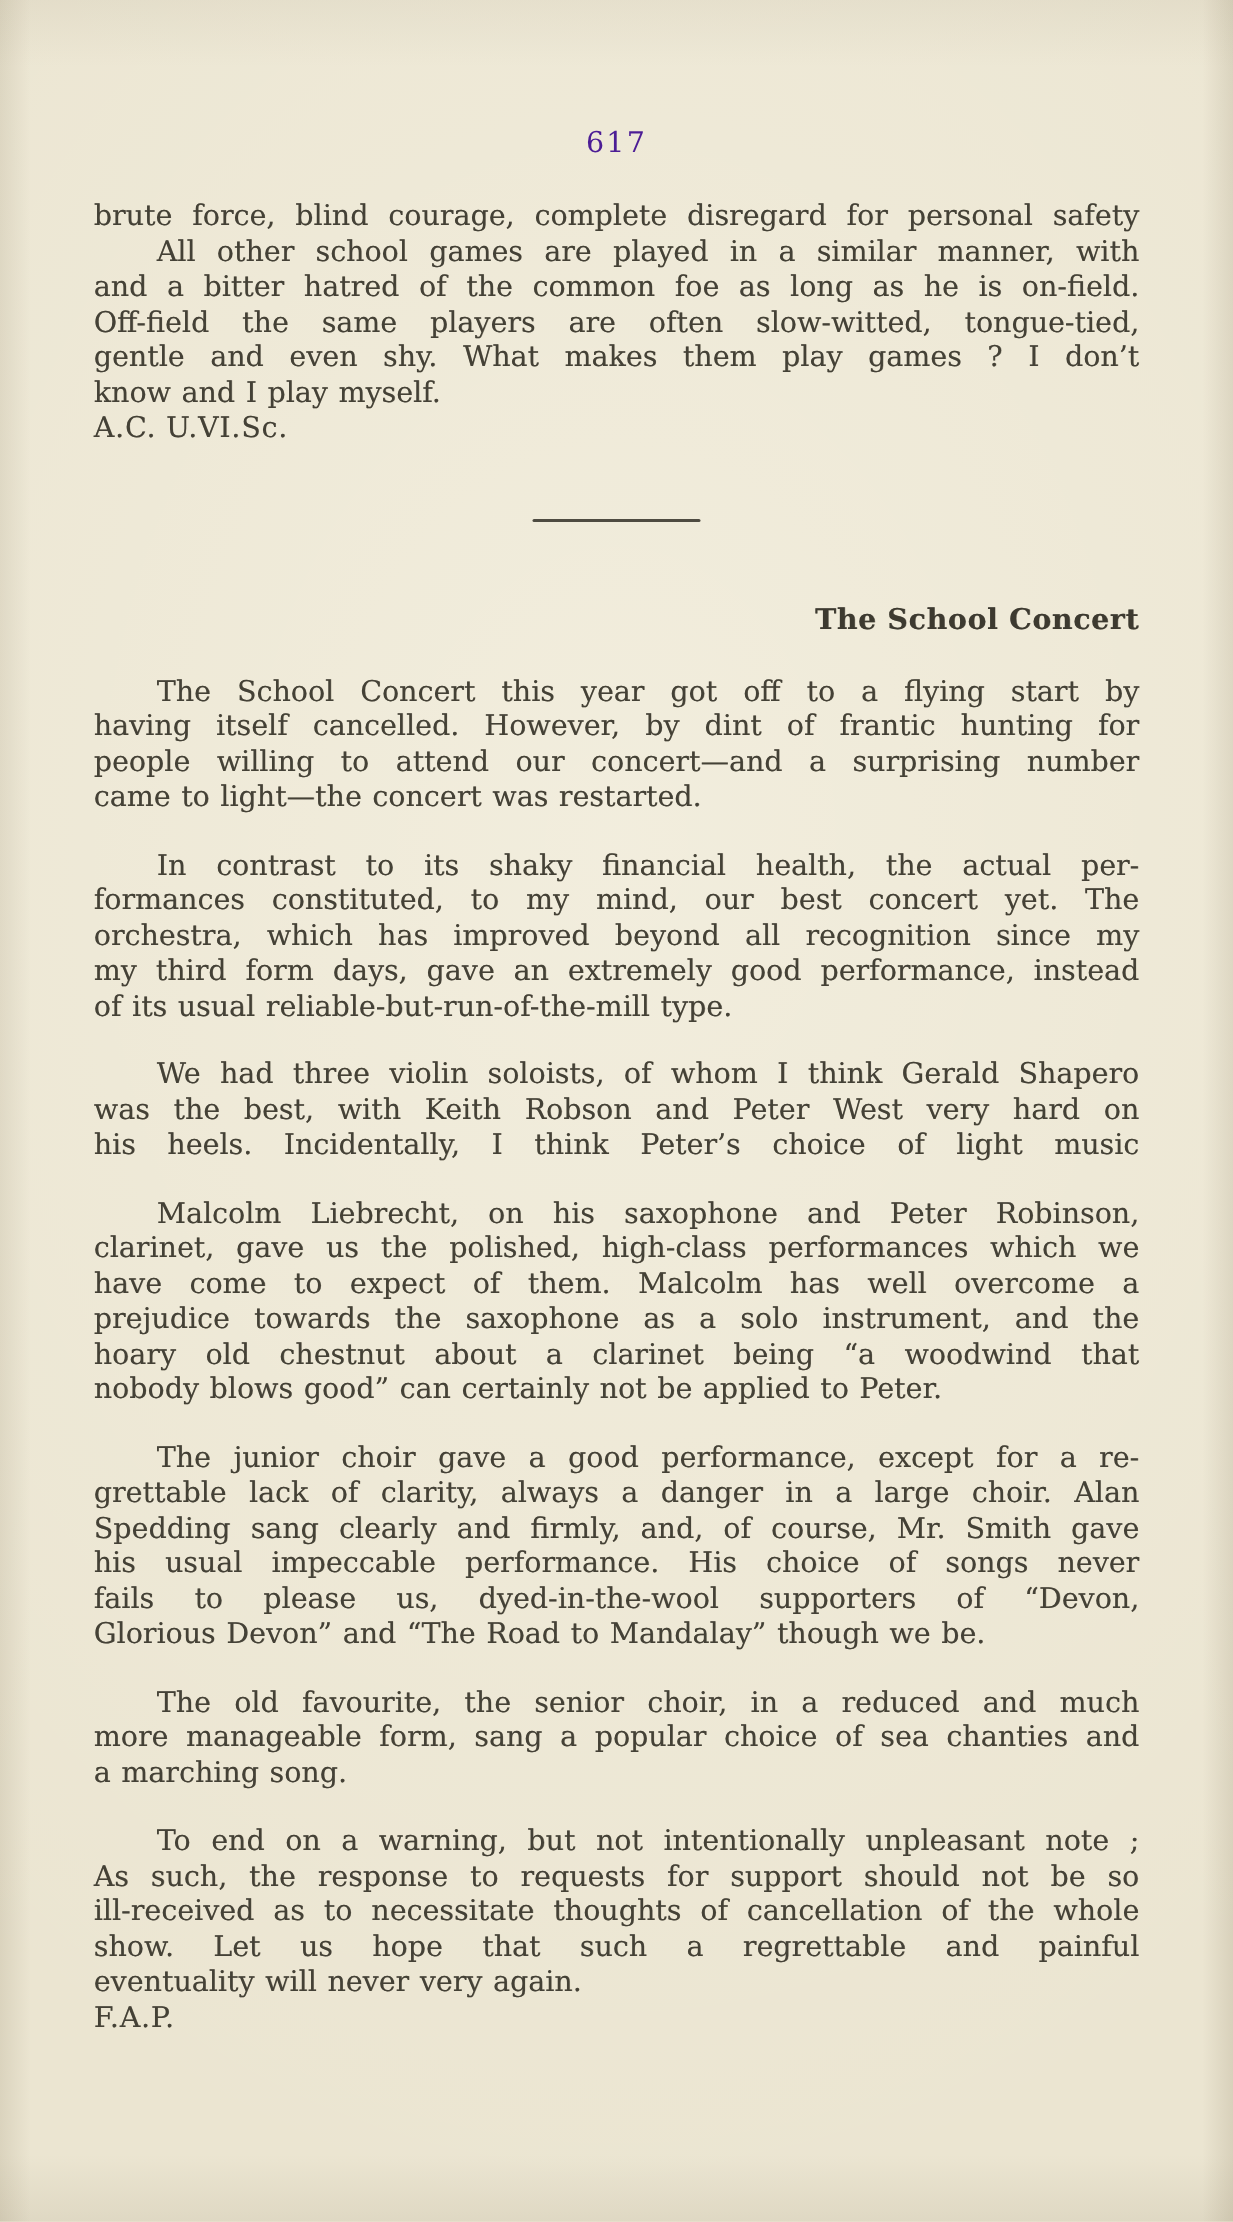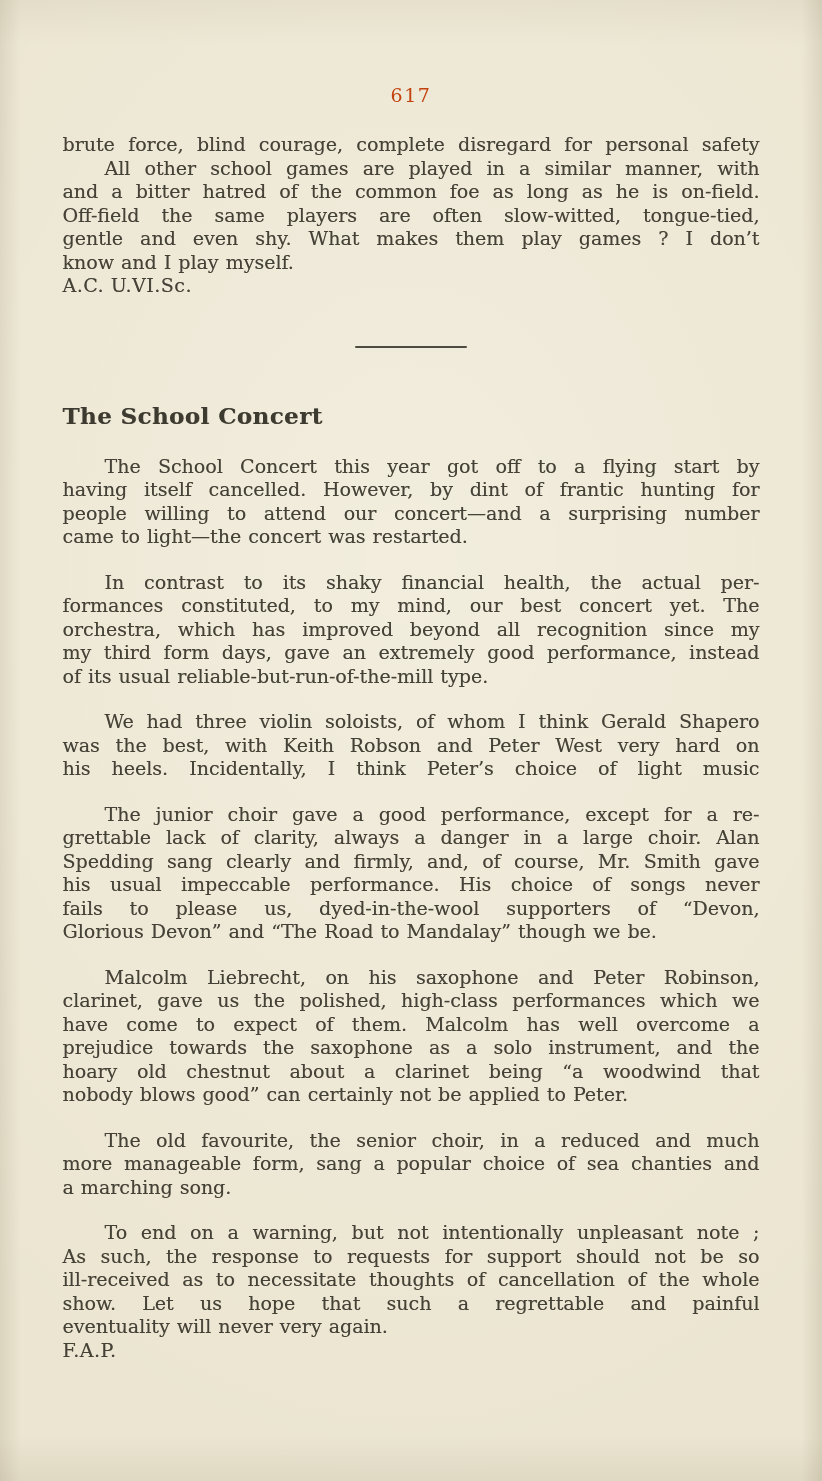--- a/index.html
+++ b/index.html
@@ -20,21 +20,21 @@
     width: 697px;
     margin: 0 auto;
     padding-top: 84px;
   }
   .page-number {
     text-align: center;
     font-size: 19px;
     letter-spacing: 1.5px;
     line-height: 22px;
     margin-bottom: 27px;
-    color: #c2410c;
+    color: #4c1d95;
   }
   .ln {
     font-size: 19px;
     line-height: 23.5px;
     text-align: justify;
     text-align-last: justify;
     word-spacing: 1px;
     text-shadow: 0.2px 0.2px 0.3px rgba(70,64,52,0.45);
   }
   .ln.last { text-align-last: left; }
@@ -49,22 +49,22 @@
   .sig.fap { padding-right: 24px; }
   .divider {
     width: 112px;
     height: 2px;
     background: #4e4b41;
     margin: 48px auto 0 auto;
     border-radius: 1px;
   }
   .article-title {
     margin: 54px 0 26px 0;
-    text-align: left;
-    font-size: 23px;
+    text-align: right;
+    font-size: 19px;
     font-weight: bold;
     letter-spacing: 0.4px;
     color: #3d3a30;
     text-shadow: 0.3px 0.3px 0.4px rgba(60,55,45,0.5);
   }
   .para { margin-bottom: 22px; }
   .para.tight { margin-bottom: 0; }
 </style>
 </head>
 <body>
@@ -102,35 +102,35 @@
     <div class="ln last">of its usual reliable-but-run-of-the-mill type.</div>
   </div>
 
   <div class="para">
     <div class="ln first">We had three violin soloists, of whom I think Gerald Shapero</div>
     <div class="ln">was the best, with Keith Robson and Peter West very hard on</div>
     <div class="ln">his heels.  Incidentally, I think Peter’s choice of light music</div>
   </div>
 
   <div class="para">
+    <div class="ln first">Malcolm Liebrecht, on his saxophone and Peter Robinson,</div>
+    <div class="ln">clarinet, gave us the polished, high-class performances which we</div>
+    <div class="ln">have come to expect of them.  Malcolm has well overcome a</div>
+    <div class="ln">prejudice towards the saxophone as a solo instrument, and the</div>
+    <div class="ln">hoary old chestnut about a clarinet being “a woodwind that</div>
+    <div class="ln last">nobody blows good” can certainly not be applied to Peter.</div>
+  </div>
+
+  <div class="para">
     <div class="ln first">The junior choir gave a good performance, except for a re-</div>
     <div class="ln">grettable lack of clarity, always a danger in a large choir.  Alan</div>
     <div class="ln">Spedding sang clearly and firmly, and, of course, Mr. Smith gave</div>
     <div class="ln">his usual impeccable performance.  His choice of songs never</div>
     <div class="ln">fails to please us, dyed-in-the-wool supporters of “Devon,</div>
     <div class="ln last">Glorious Devon” and “The Road to Mandalay” though we be.</div>
-  </div>
-
-  <div class="para">
-    <div class="ln first">Malcolm Liebrecht, on his saxophone and Peter Robinson,</div>
-    <div class="ln">clarinet, gave us the polished, high-class performances which we</div>
-    <div class="ln">have come to expect of them.  Malcolm has well overcome a</div>
-    <div class="ln">prejudice towards the saxophone as a solo instrument, and the</div>
-    <div class="ln">hoary old chestnut about a clarinet being “a woodwind that</div>
-    <div class="ln last">nobody blows good” can certainly not be applied to Peter.</div>
   </div>
 
   <div class="para">
     <div class="ln first">The old favourite, the senior choir, in a reduced and much</div>
     <div class="ln">more manageable form, sang a popular choice of sea chanties and</div>
     <div class="ln last">a marching song.</div>
   </div>
 
   <div class="para tight">
     <div class="ln first">To end on a warning, but not intentionally unpleasant note ;</div>

